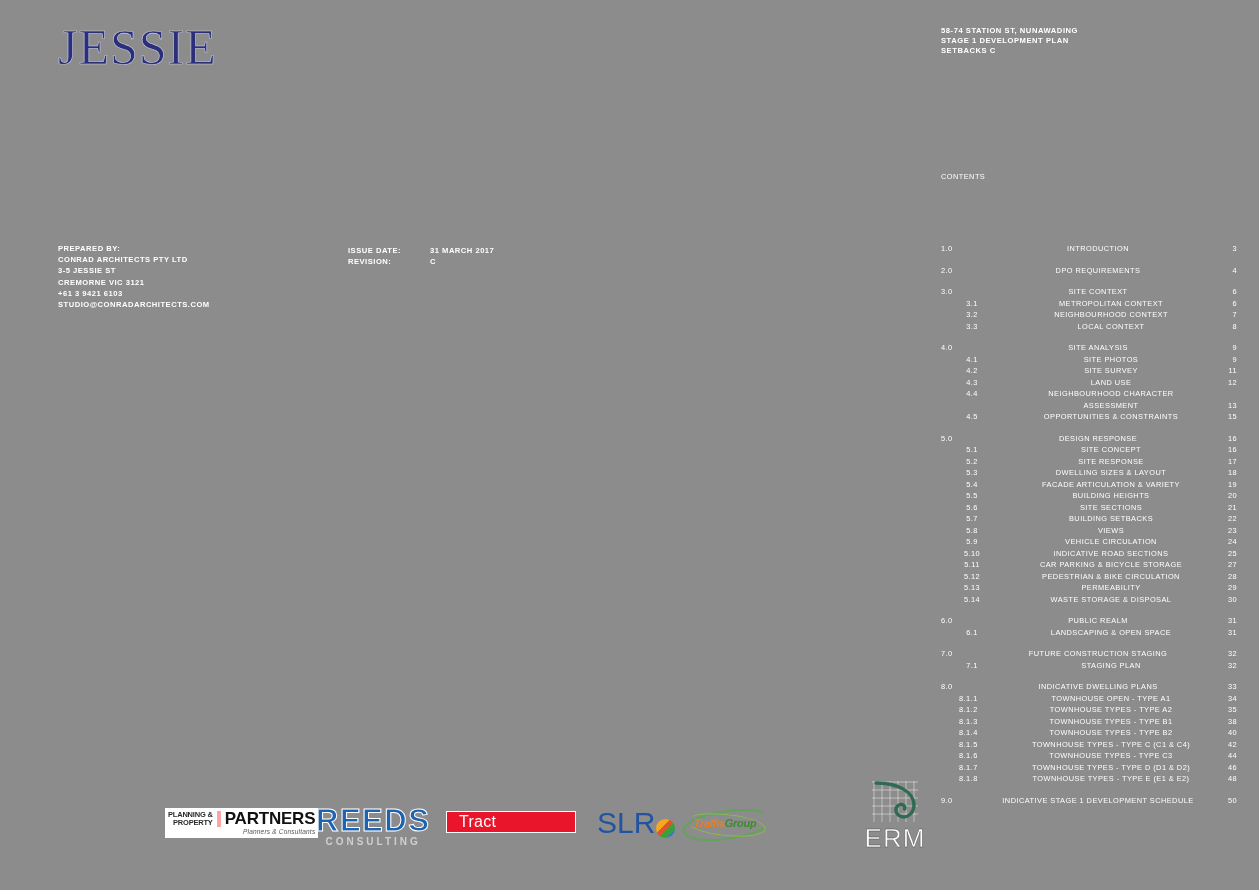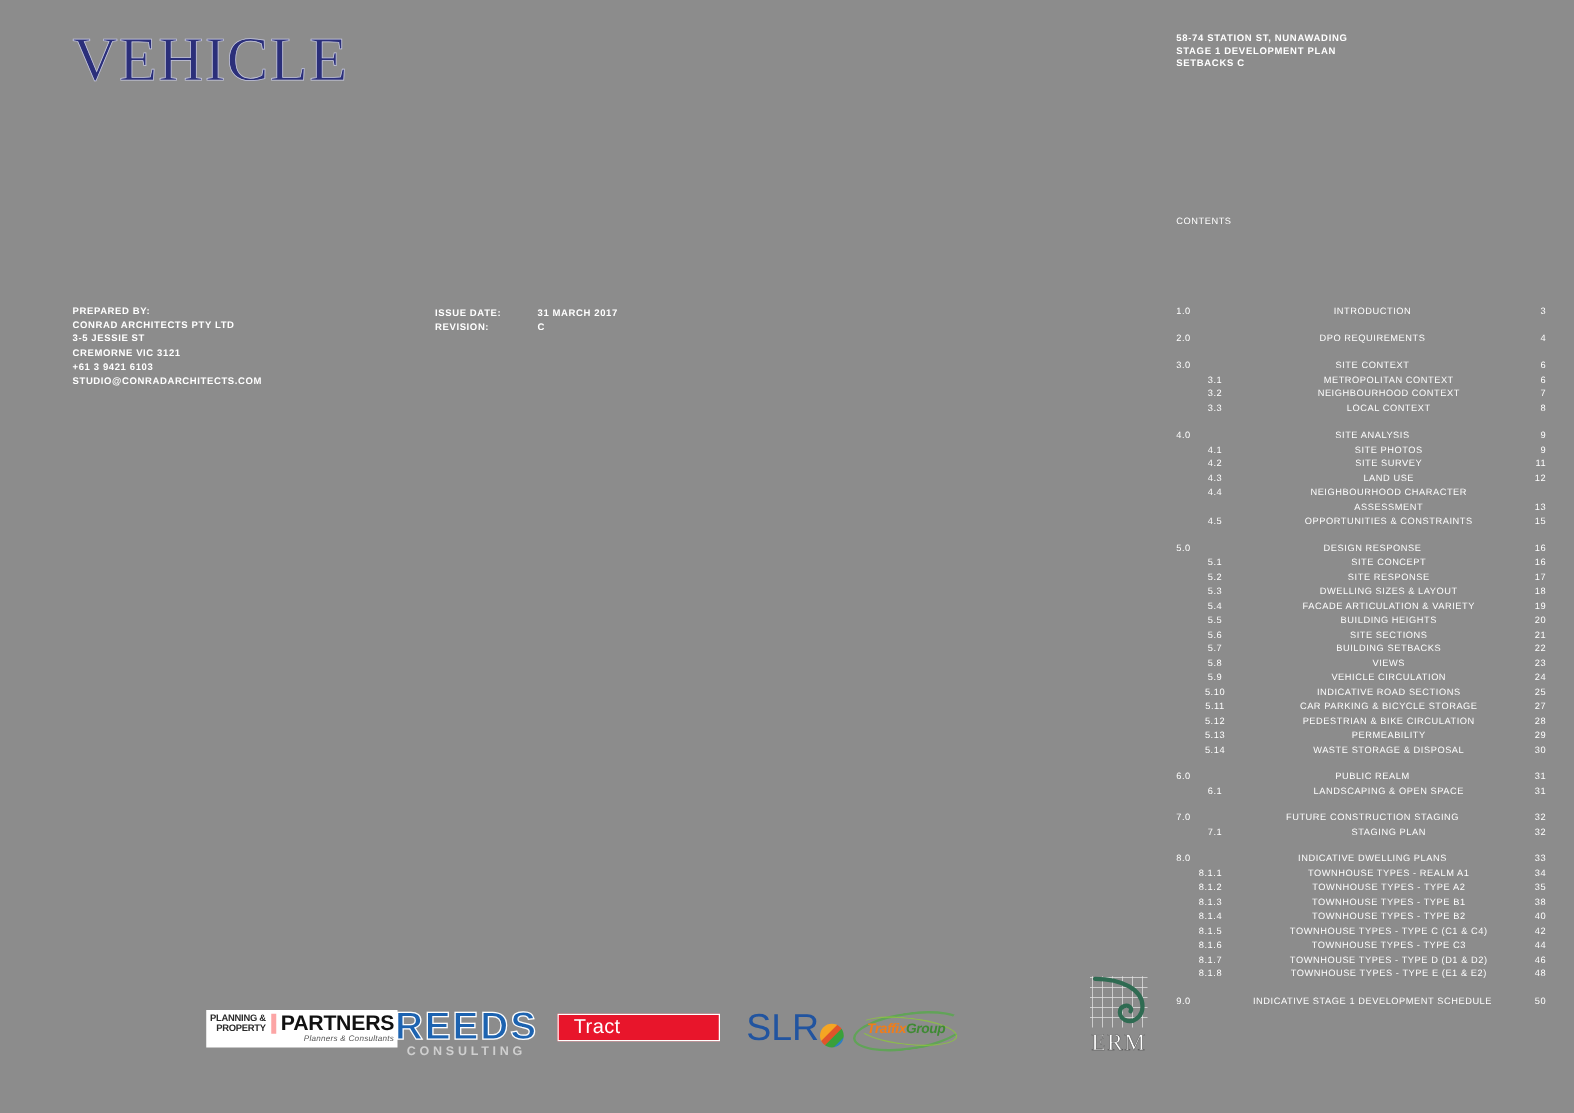--- a/index.html
+++ b/index.html
@@ -295,32 +295,32 @@
   
   .erm-wrap {
     width: 62px;
     display: flex;
     flex-direction: column;
     align-items: center;
     line-height: 1;
   }
   .erm-mark { width: 54px; height: 44px; display: block; }
   .erm-word {
-    font-family: Liberation Serif, serif;
-    font-size: 19px;
+    font-family: Liberation Sans, sans-serif;
+    font-size: 26px;
     color: #ffffff;
     letter-spacing: 1px;
     margin-top: 1px;
     -webkit-text-stroke: 0.4px #4a4a4a;
   }
 </style>
 </head>
 <body>
 
-<div class="brand-logo">VEHICLE</div>
+<div class="brand-logo">JESSIE</div>
 
 <div class="doc-header">
   <div>58-74 STATION ST, NUNAWADING</div>
   <div>STAGE 1 DEVELOPMENT PLAN</div>
   <div>SETBACKS C</div>
 </div>
 
 <div class="prepared-block">
   <div>PREPARED BY:</div>
   <div>CONRAD ARCHITECTS PTY LTD</div>
@@ -519,21 +519,21 @@
         </div>
       </div>
       <div class="toc-group">
         <div class="toc-row">
           <span class="toc-num">8.0</span>
           <span class="toc-label">INDICATIVE DWELLING PLANS</span>
           <span class="toc-page">33</span>
         </div>
         <div class="toc-row">
           <span class="toc-num lvl3">8.1.1</span>
-          <span class="toc-label lvl3">TOWNHOUSE TYPES - REALM A1</span>
+          <span class="toc-label lvl3">TOWNHOUSE OPEN - TYPE A1</span>
           <span class="toc-page">34</span>
         </div>
         <div class="toc-row">
           <span class="toc-num lvl3">8.1.2</span>
           <span class="toc-label lvl3">TOWNHOUSE TYPES - TYPE A2</span>
           <span class="toc-page">35</span>
         </div>
         <div class="toc-row">
           <span class="toc-num lvl3">8.1.3</span>
           <span class="toc-label lvl3">TOWNHOUSE TYPES - TYPE B1</span>

